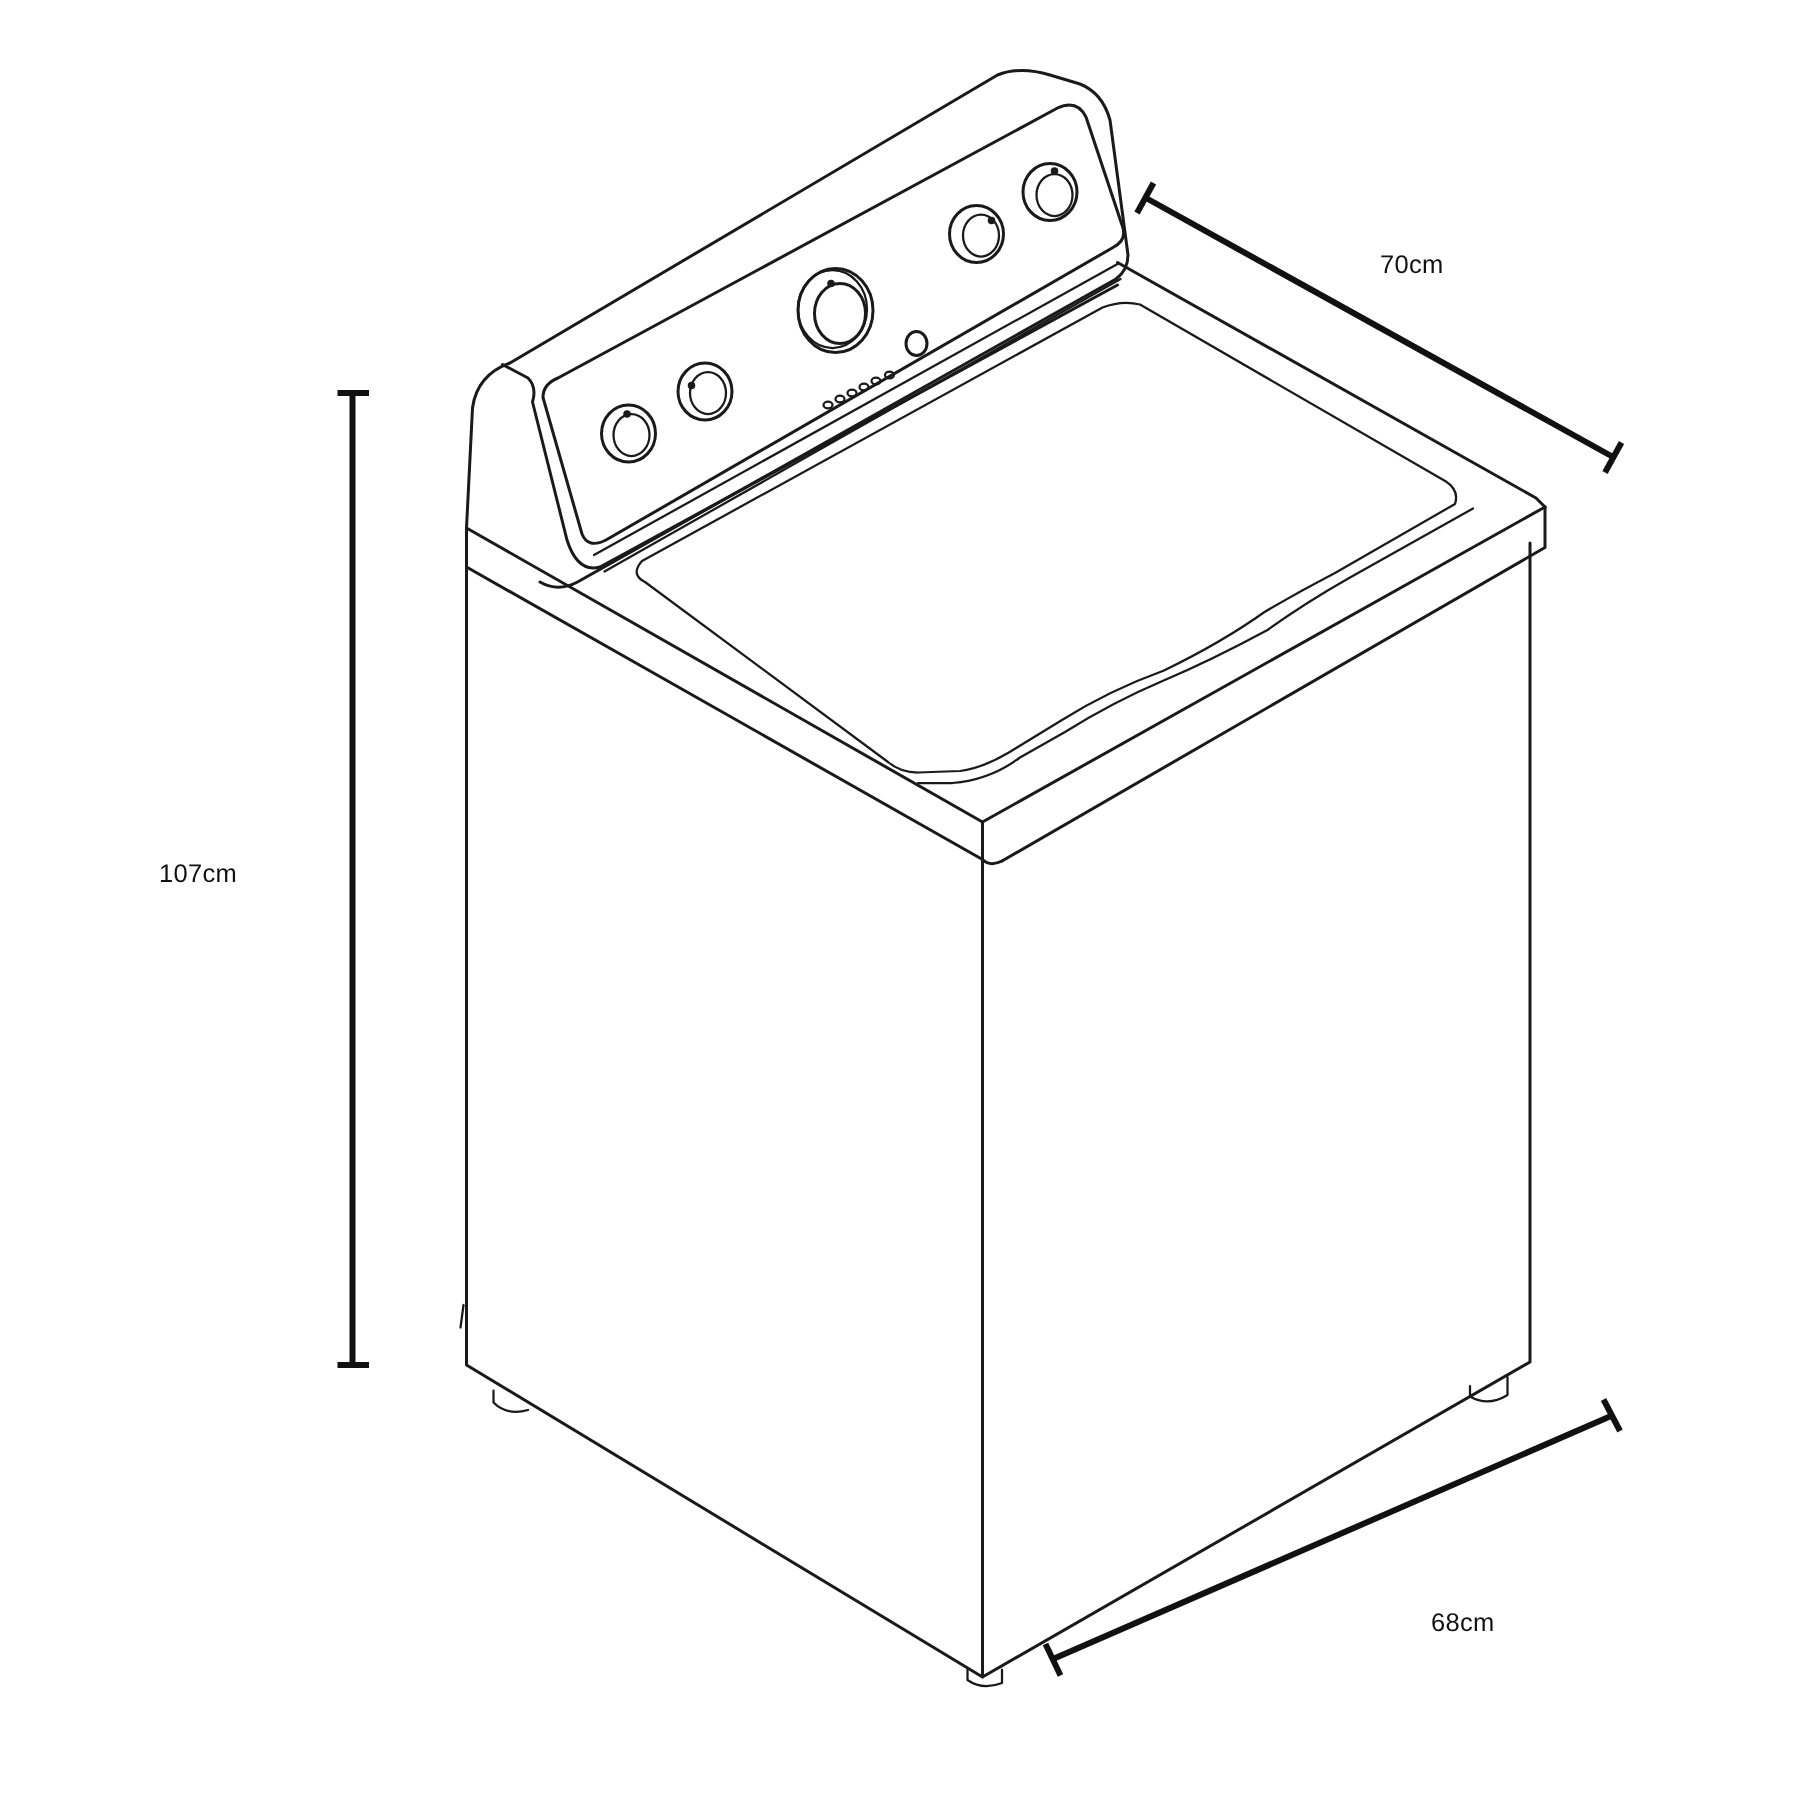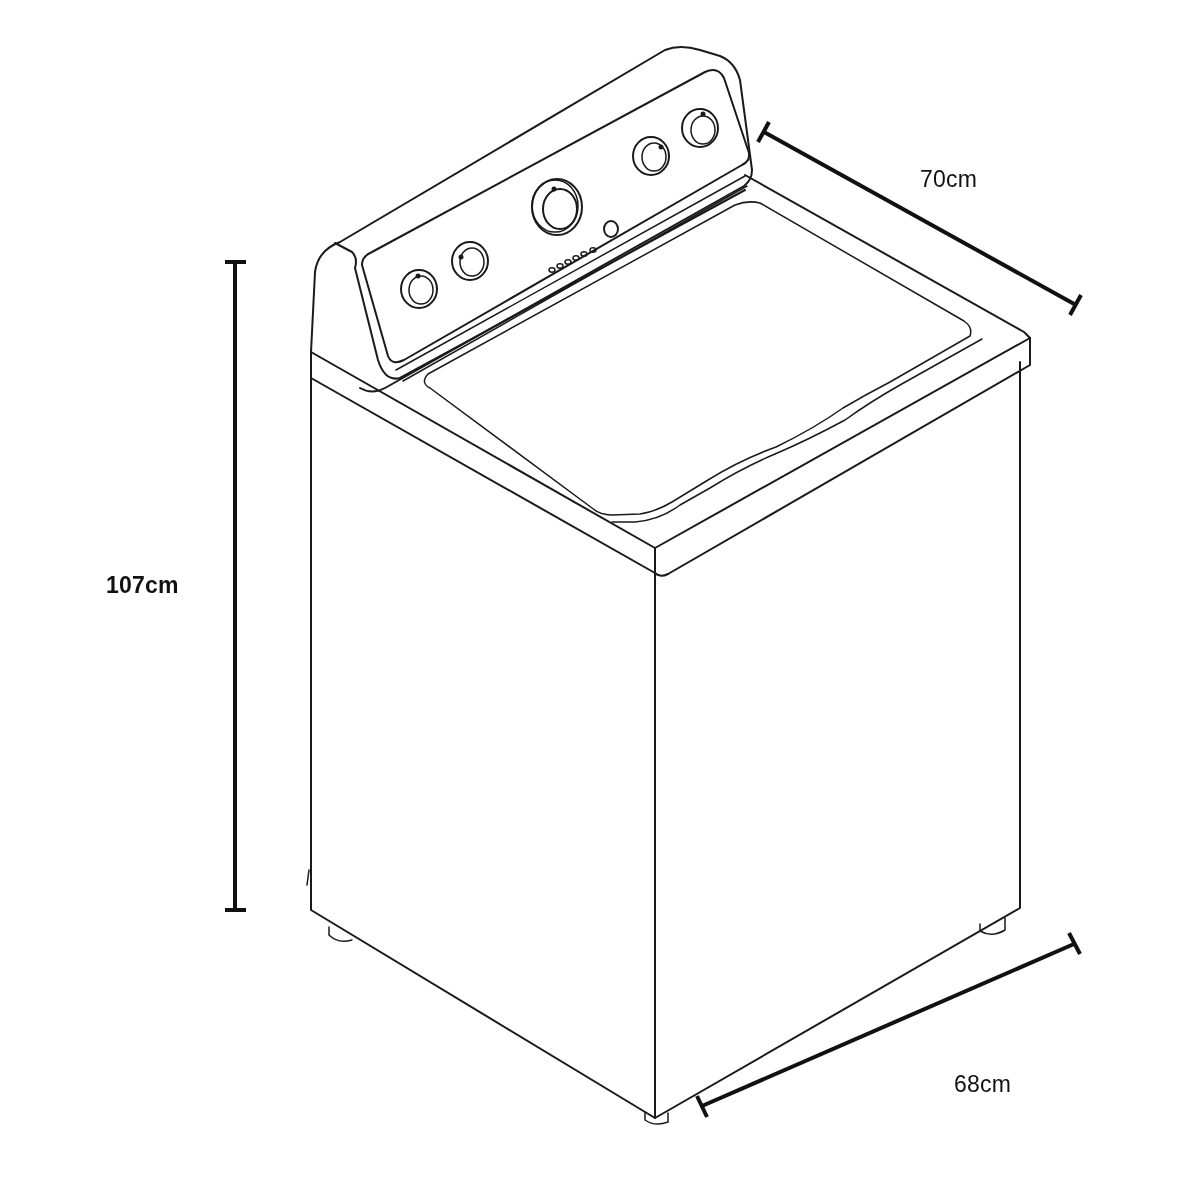--- a/index.html
+++ b/index.html
@@ -20,21 +20,21 @@
       top: 0;
       width: 1200px;
       height: 1200px;
     }
     .outline { fill: none; stroke: #1a1a1a; stroke-width: 2; stroke-linejoin: round; stroke-linecap: round; }
     .thin { fill: none; stroke: #1a1a1a; stroke-width: 1.5; stroke-linejoin: round; stroke-linecap: round; }
     .dim { fill: none; stroke: #111111; stroke-width: 4; stroke-linecap: butt; }
     .knob-dot { fill: #1a1a1a; }
     .dim-label {
       position: absolute;
-      font-size: 23px;
+      font-size: 17px;
       color: #111111;
       letter-spacing: 0.2px;
       white-space: nowrap;
       line-height: 1;
     }
   </style>
 </head>
 <body>
 
 <svg id="drawing" viewBox="0 0 1200 1200" xmlns="http://www.w3.org/2000/svg">
@@ -139,15 +139,15 @@
     <line class="dim" x1="758" y1="142" x2="769" y2="122"></line>
     <line class="dim" x1="1070" y1="315" x2="1081" y2="295"></line>
   </g>
   <g>
     <line class="dim" x1="702" y1="1106" x2="1074" y2="944"></line>
     <line class="dim" x1="697" y1="1096" x2="707" y2="1117"></line>
     <line class="dim" x1="1069" y1="933" x2="1080" y2="954"></line>
   </g>
 </svg>
 
-<div class="dim-label" style="left:106px; top:574px;font-weight:bold;">107cm</div>
+<div class="dim-label" style="left:106px; top:574px;">107cm</div>
 <div class="dim-label" style="left:920px; top:168px;">70cm</div>
 <div class="dim-label" style="left:954px; top:1073px;">68cm</div>
 
 </body></html>

